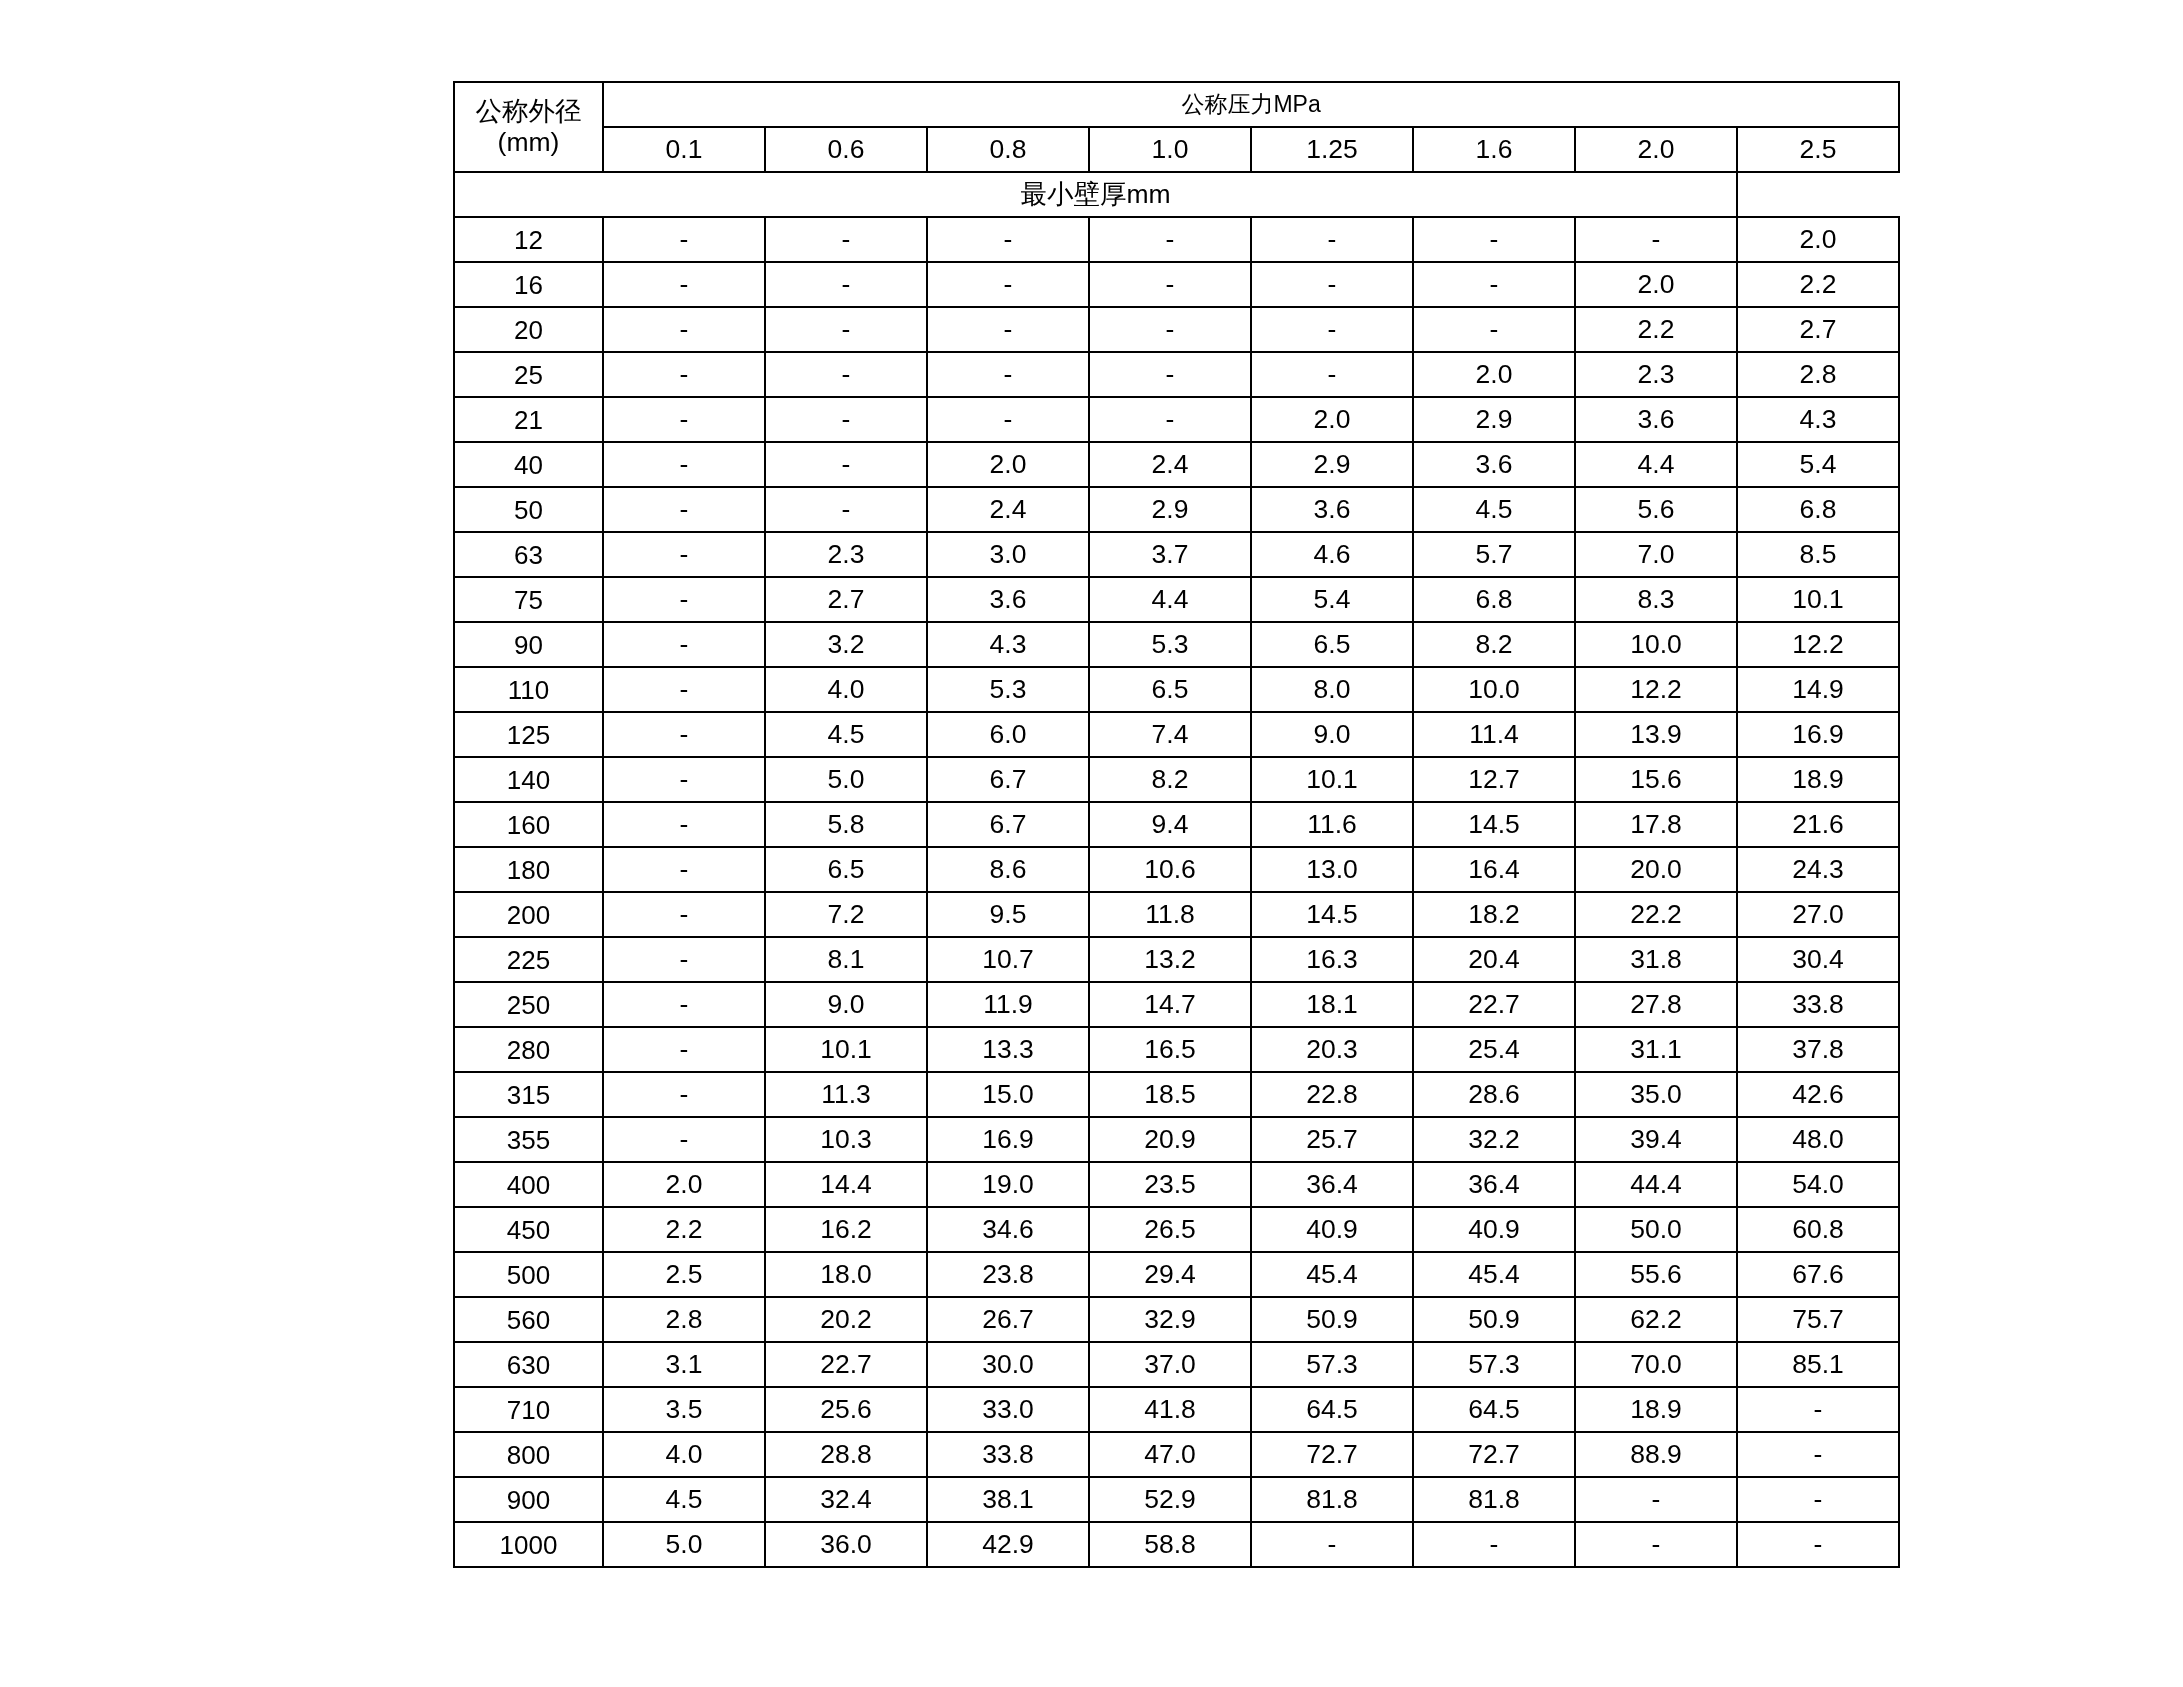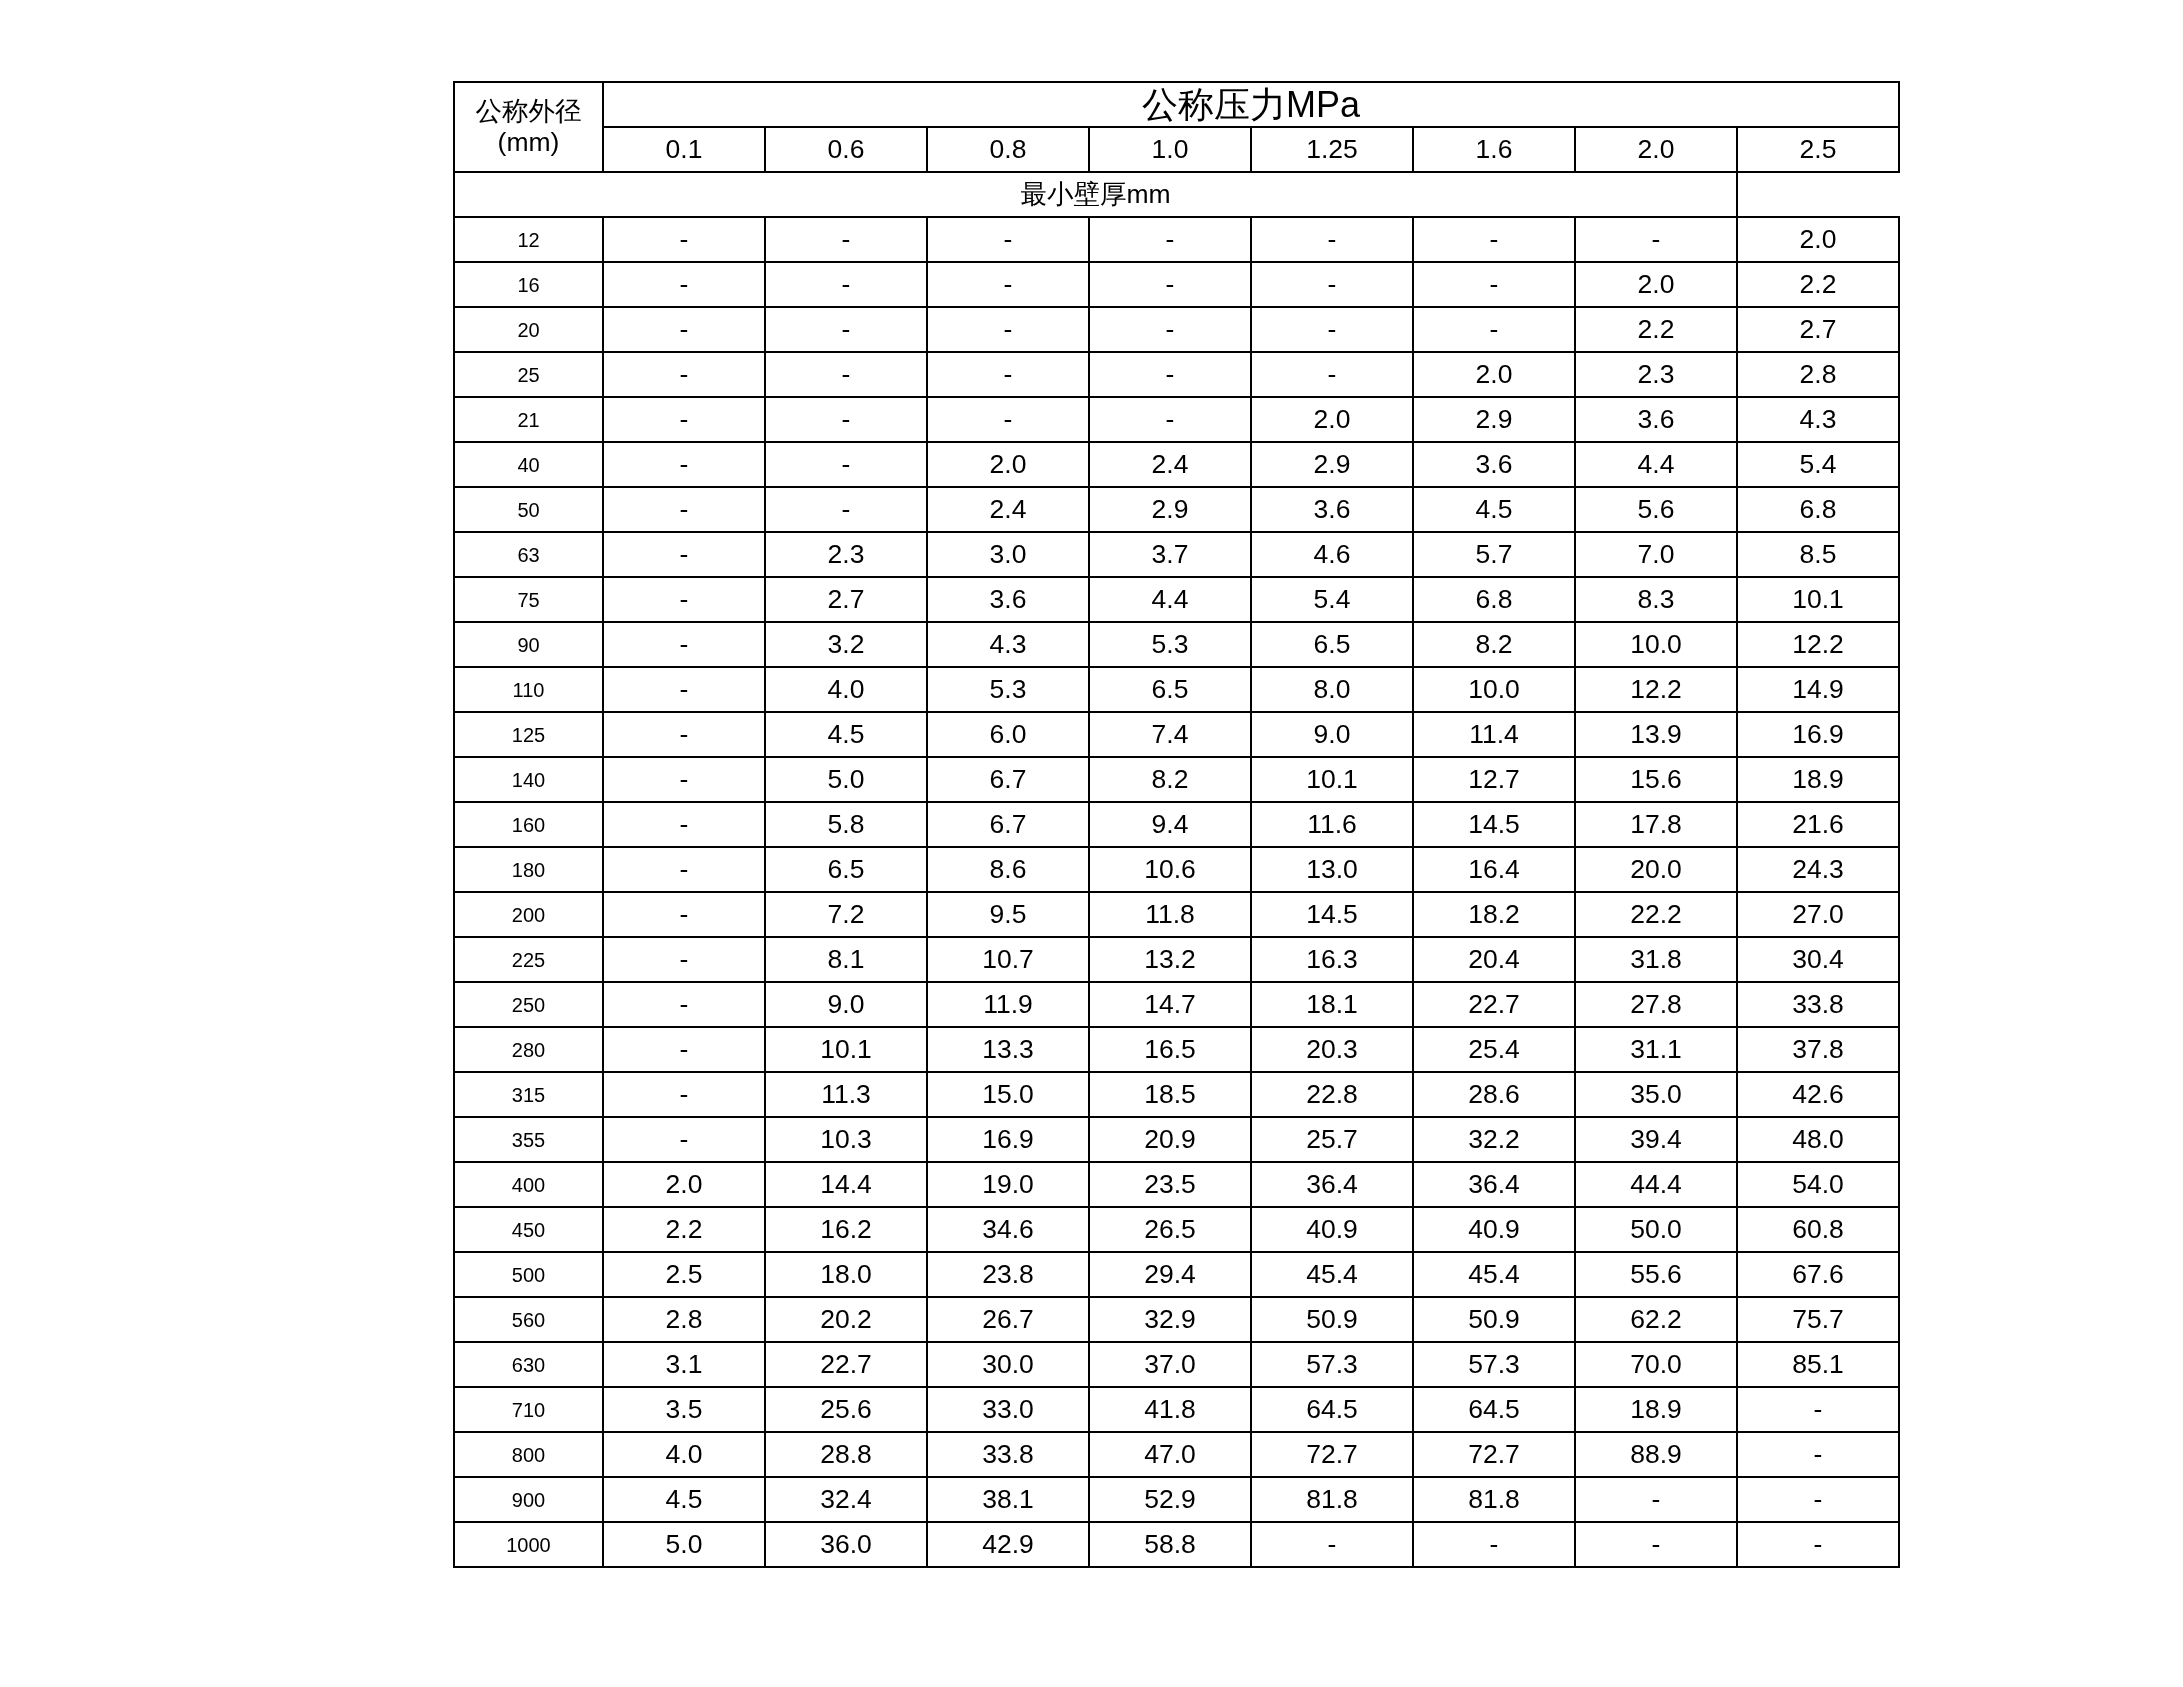--- a/index.html
+++ b/index.html
@@ -46,33 +46,33 @@
     height: 45px;
     box-sizing: border-box;
   }
   .hdr-diam {
     font-size: 26.5px;
     line-height: 1.18;
     padding: 2.6px 1.3px !important;
   }
   .hdr-press {
     height: 45px;
-    font-size: 36px;
+    font-size: 23px;
   }
   .hdr-sub {
     height: 45px;
     font-size: 26.5px;
   }
   .hdr-thick {
     height: 46px;
     font-size: 26.5px;
     border-radius: 9px;
   }
   td.dia {
-    font-size: 20px;
+    font-size: 26px;
     margin-left: 41px;
   }
   td.val {
     font-size: 26.5px;
   }
   .dash {
     font-size: 26.5px;
   }
 </style>
 </head>

